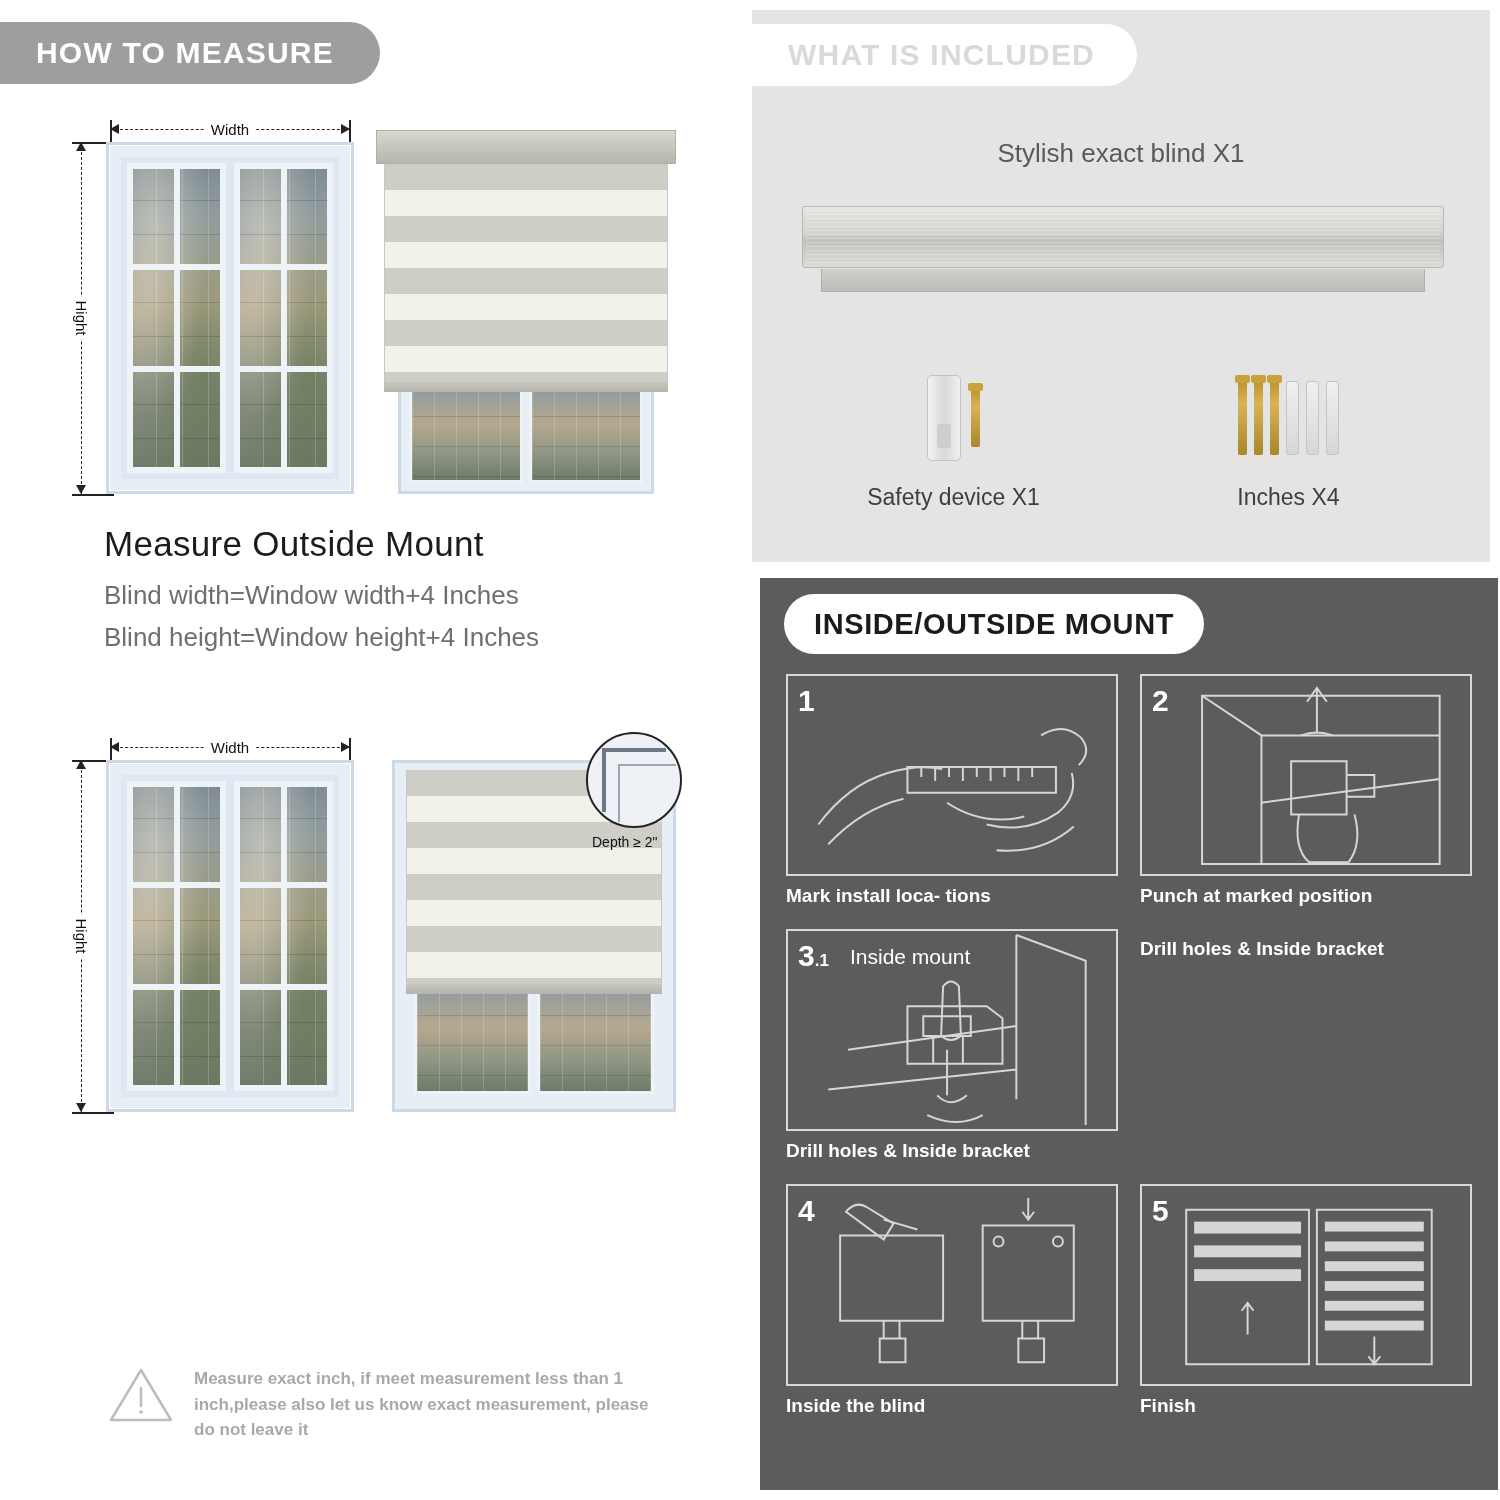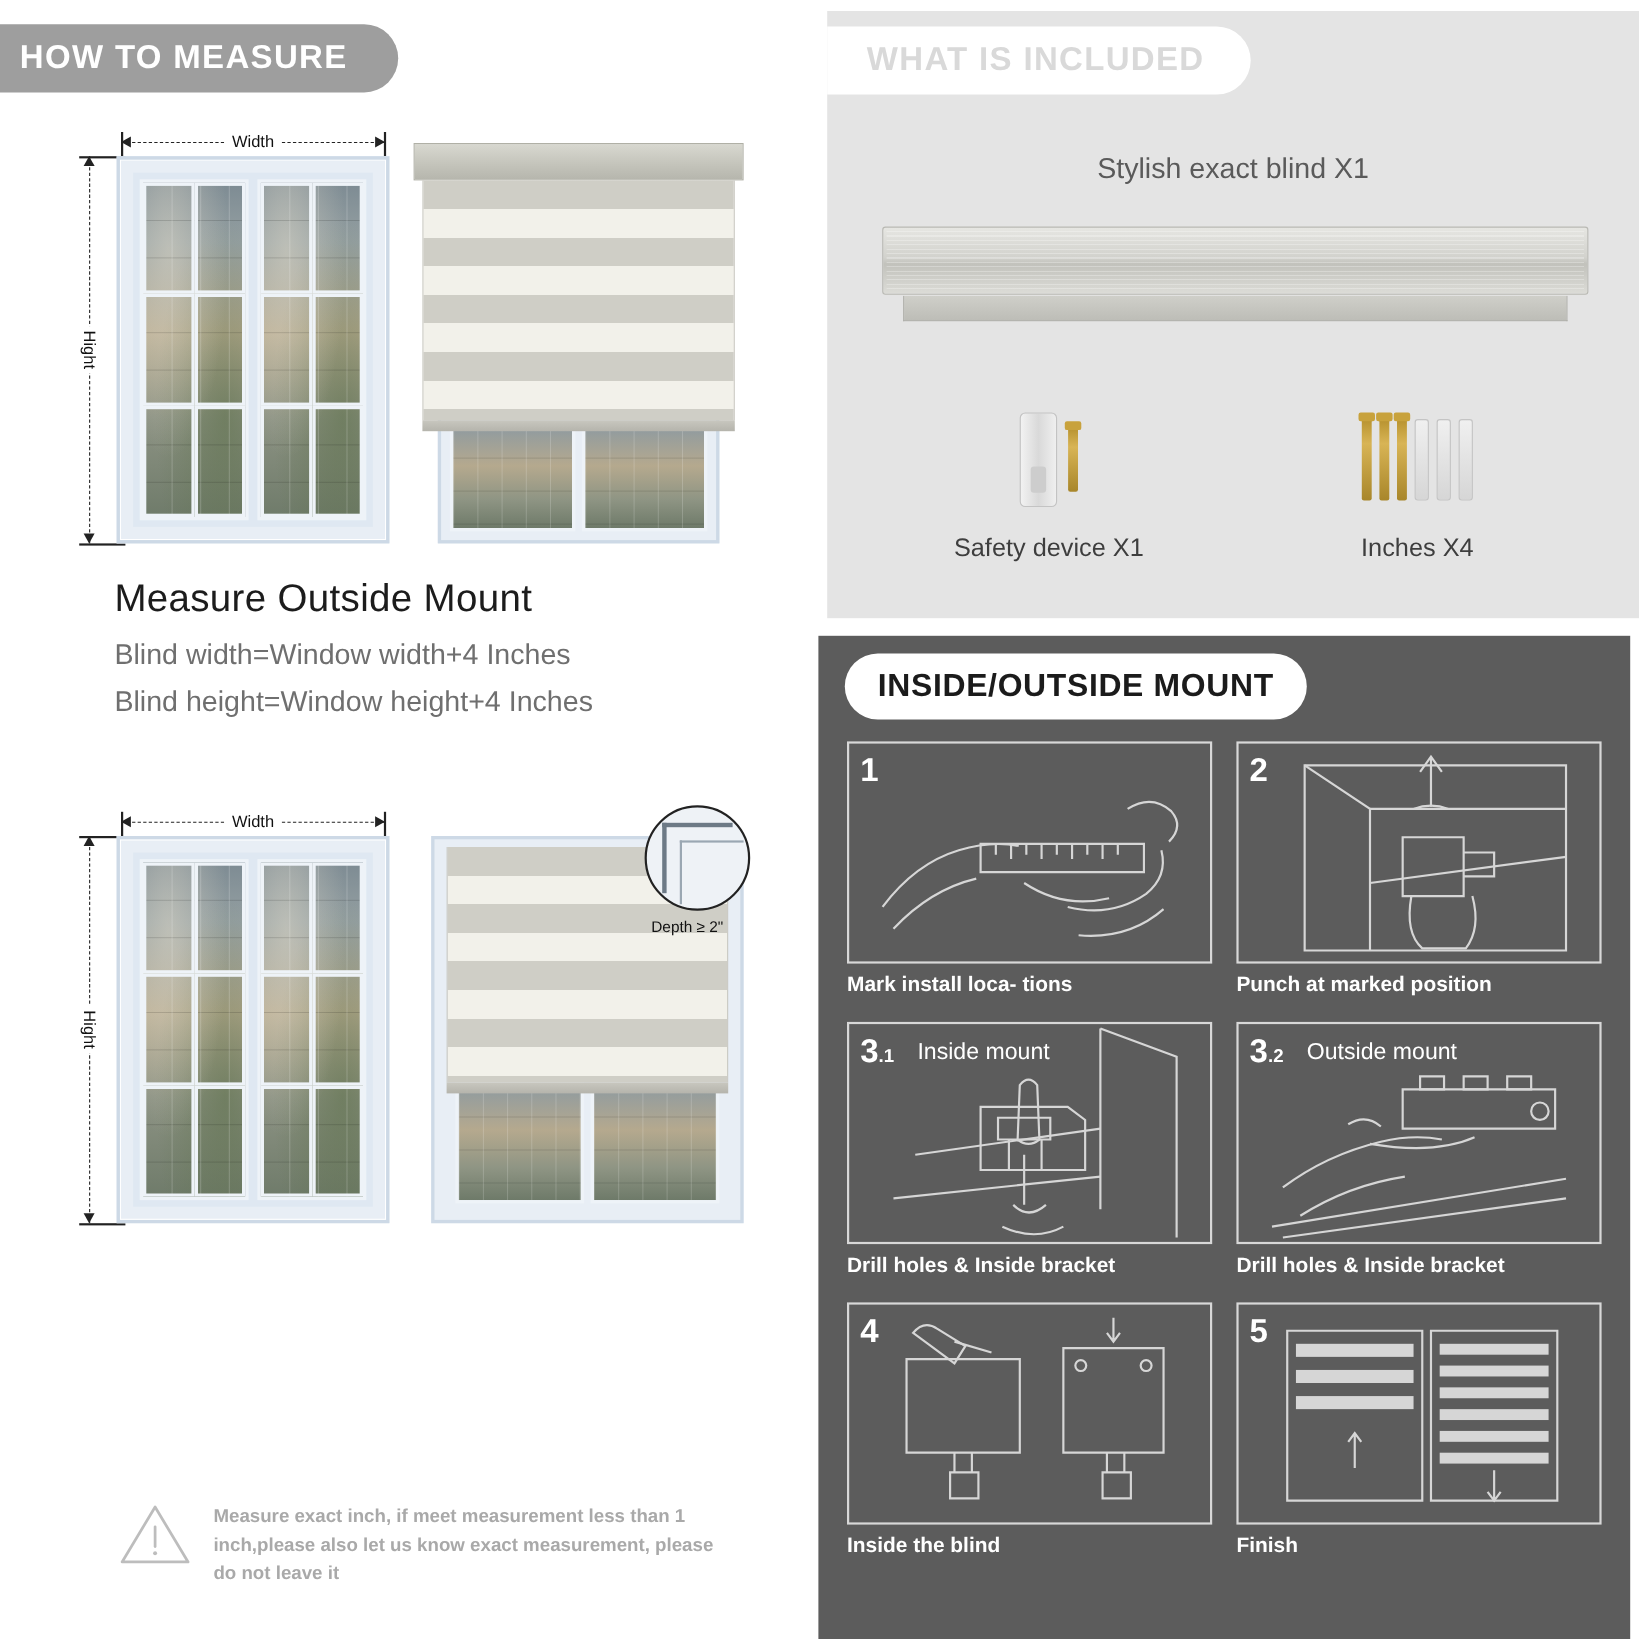--- a/index.html
+++ b/index.html
@@ -20,21 +20,21 @@
     width: 742px; height: 1500px;
     position: relative;
     background: #ffffff;
     padding: 0;
   }
   .banner {
     position: absolute;
     top: 22px; left: 0;
     height: 62px;
     display: flex; align-items: center;
-    padding-left: 18px; padding-right: 46px;
+    padding-left: 36px; padding-right: 46px;
     background: #9e9e9e;
     border-top-right-radius: 31px;
     border-bottom-right-radius: 31px;
     color: #ffffff;
     font-size: 30px;
     font-weight: bold;
     letter-spacing: 1.2px;
   }
 
   
@@ -336,21 +336,21 @@
   .anchor {
     width: 13px; height: 74px;
     background: linear-gradient(to bottom, #f0f0f0, #d6d6d6);
     border: 1px solid #c4c4c4;
     border-radius: 3px;
   }
 
   
   .panel-mount {
     position: absolute;
-    left: 2px; top: 578px;
+    left: 18px; top: 578px;
     width: 738px; height: 912px;
     background: #5c5c5c;
   }
   .mount-tab {
     position: absolute;
     left: 24px; top: 16px;
     height: 60px;
     background: #fff;
     display: flex; align-items: center;
     padding: 0 30px;
@@ -642,37 +642,20 @@
                 <path d="M160 120 v46"></path>
                 <path d="M150 166 q14 14 30 0"></path>
                 <path d="M140 186 q30 14 56 0"></path>
               </svg>
             </div>
           </div>
           <div class="step-cap">Drill holes &amp;  Inside bracket</div>
         </div>
 
         <div class="step">
-          <div class="step-box">
-            <span class="step-num"><span>3</span><small>.2</small></span>
-            <span class="step-inline">Outside mount</span>
-            <div class="sketch">
-              <svg viewBox="0 0 330 200" fill="none" stroke="#d6d6d6" stroke-width="2">
-                <path d="M150 60 h140 v36 h-140 z"></path>
-                <path d="M166 48 h22 v12 h-22 z M206 48 h22 v12 h-22 z M246 48 h22 v12 h-22 z"></path>
-                <circle cx="276" cy="80" r="8"></circle>
-                <path d="M40 150 q40 -30 90 -42 q30 -7 56 -2"></path>
-                <path d="M56 176 q44 -28 96 -36"></path>
-                <path d="M120 110 q60 10 96 -6"></path>
-                <path d="M40 196 L300 160"></path>
-                <path d="M30 186 L300 142"></path>
-                <path d="M100 92 q16 -10 30 2"></path>
-              </svg>
-            </div>
-          </div>
           <div class="step-cap">Drill holes &amp;  Inside bracket</div>
         </div>
 
         <div class="step">
           <div class="step-box">
             <span class="step-num">4</span>
             <div class="sketch">
               <svg viewBox="0 0 330 200" fill="none" stroke="#d6d6d6" stroke-width="2">
                 <path d="M58 26 q10 -12 22 -4 l26 16 l-10 16 z"></path>
                 <path d="M96 34 l34 10"></path>

